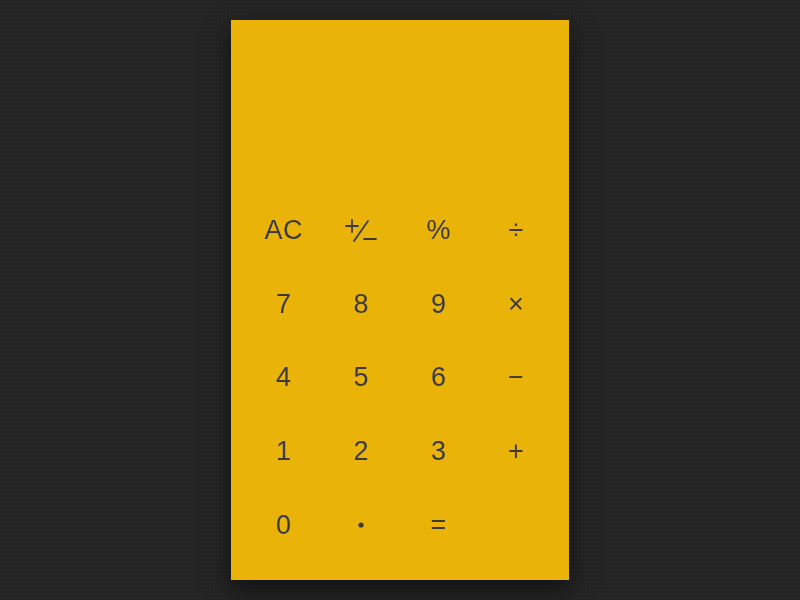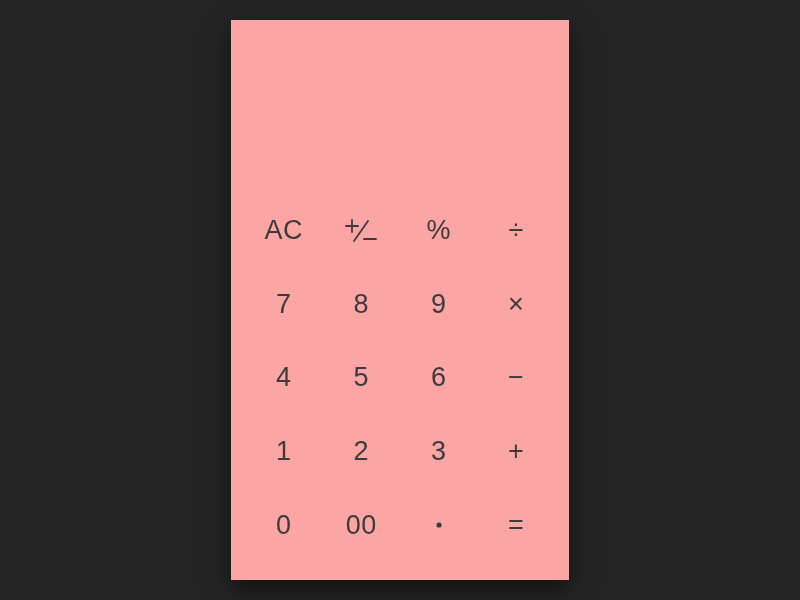--- a/index.html
+++ b/index.html
@@ -14,21 +14,21 @@
       radial-gradient(rgba(255,255,255,0.015) 1px, transparent 1px);
     background-size: 4px 4px;
     display: flex;
     align-items: center;
     justify-content: center;
     font-family: "Futura", "Century Gothic", "Avenir", "Helvetica Neue", Arial, sans-serif;
   }
   .calculator {
     width: 338px;
     height: 560px;
-    background: #fca5a5;
+    background: #eab308;
     box-shadow: 0 10px 24px rgba(0,0,0,0.55);
     display: flex;
     flex-direction: column;
   }
   .display {
     flex: 0 0 174px;
   }
   .keypad {
     flex: 1;
     display: grid;
@@ -84,21 +84,20 @@
     <div class="key">5</div>
     <div class="key">6</div>
     <div class="key op">−</div>
 
     <div class="key">1</div>
     <div class="key">2</div>
     <div class="key">3</div>
     <div class="key op">+</div>
 
     <div class="key">0</div>
-    <div class="key">00</div>
     <div class="key">
       <svg width="10" height="10" viewBox="0 0 10 10">
         <circle cx="5" cy="5" r="2.6" fill="#3b3b3b"></circle>
       </svg>
     </div>
     <div class="key op">=</div>
 
   </div>
 </div>
 

